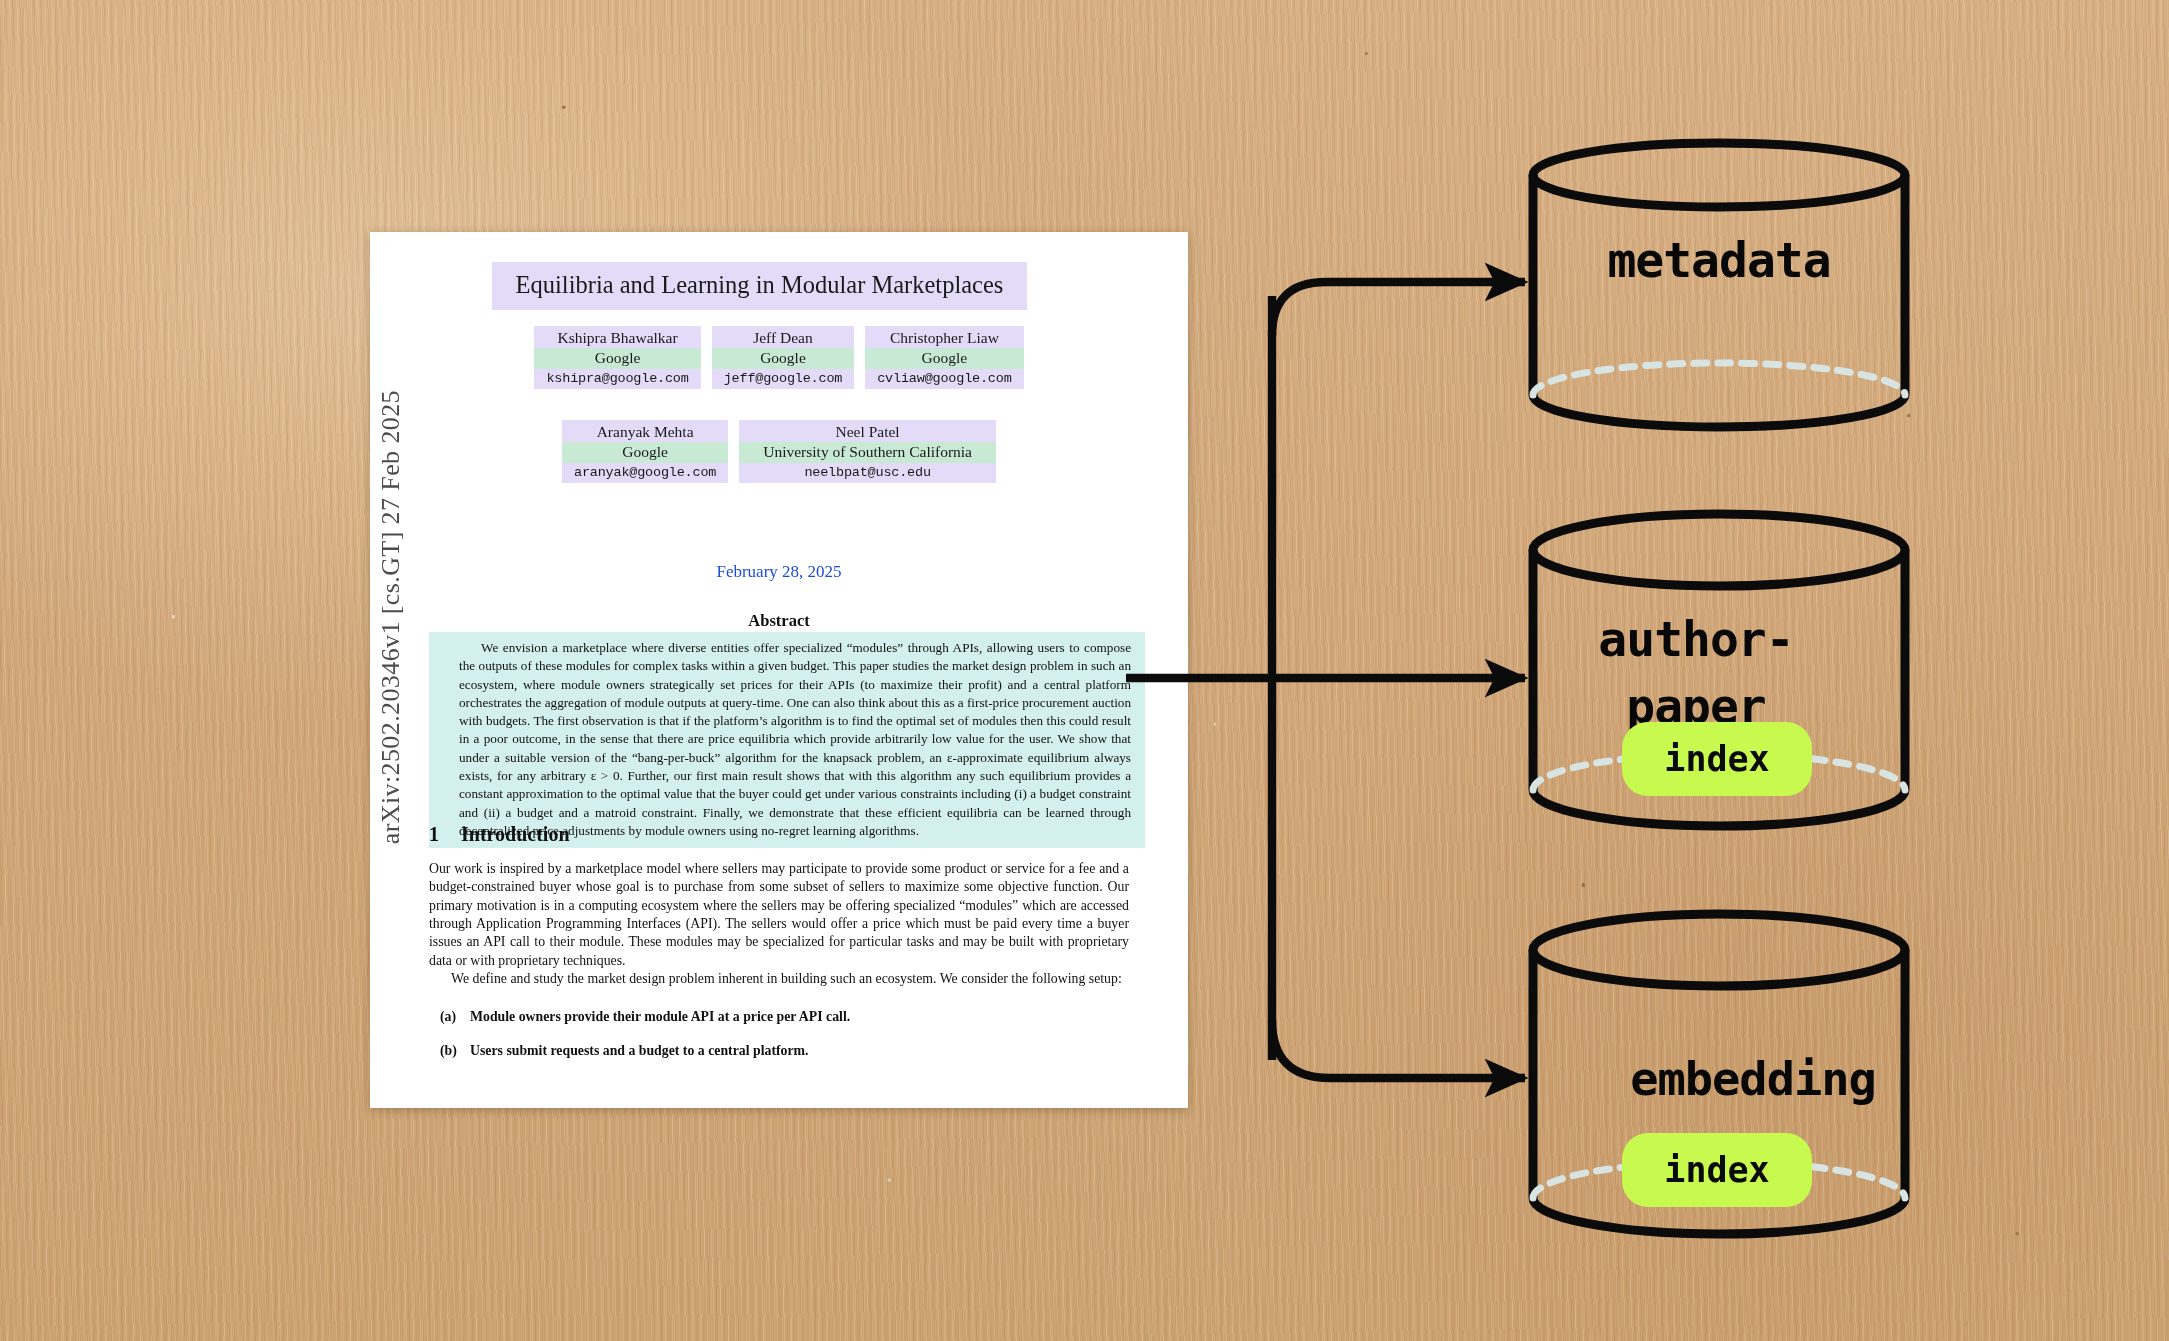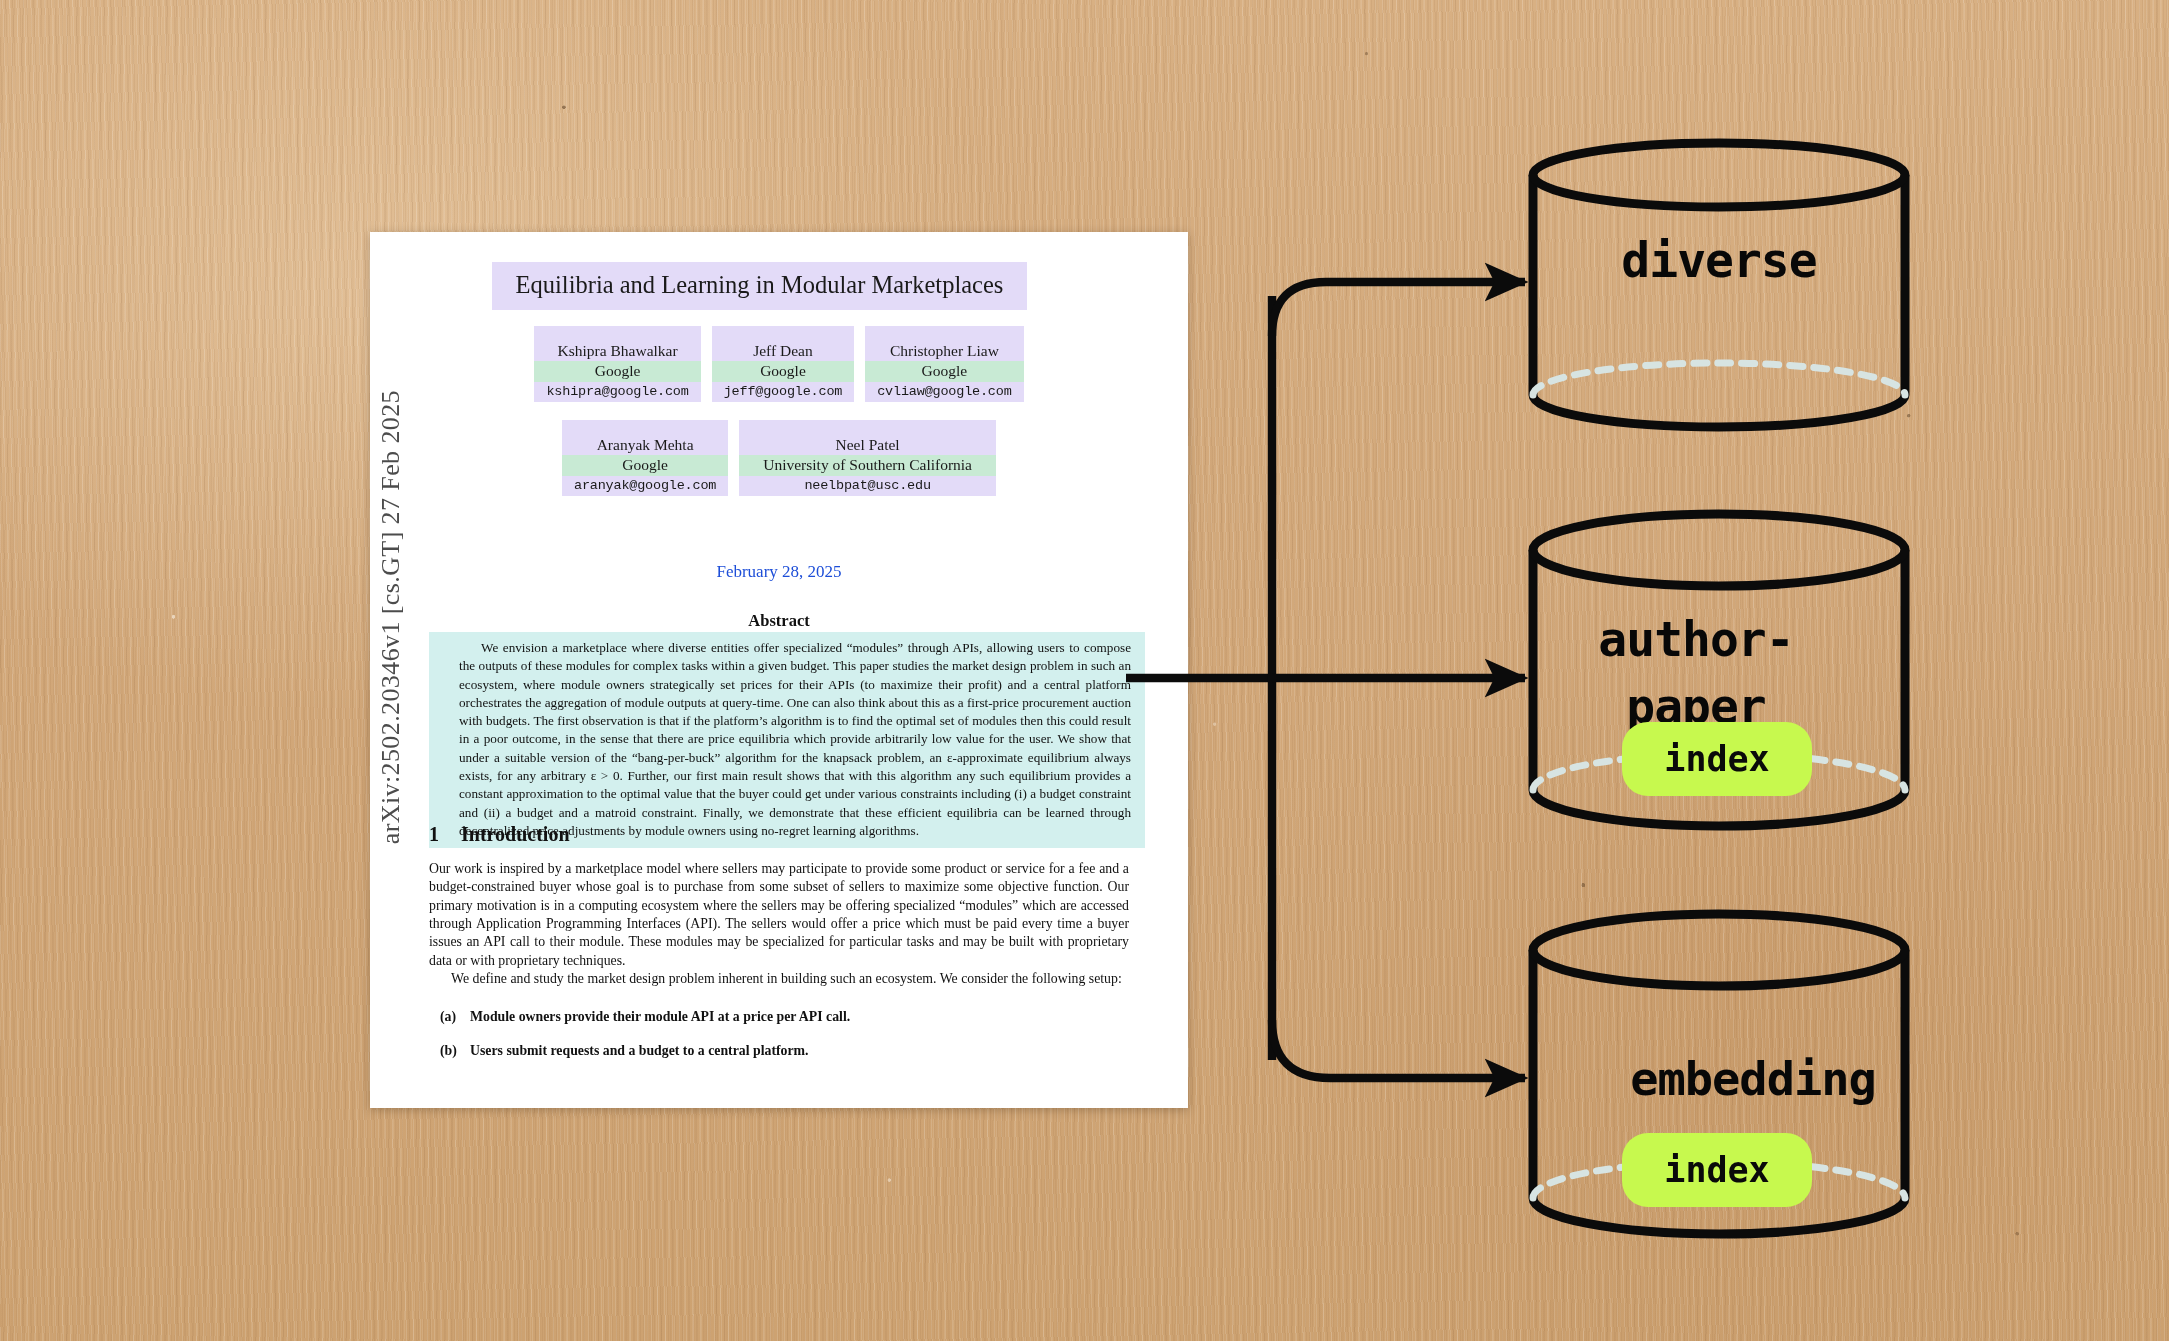--- a/index.html
+++ b/index.html
@@ -49,21 +49,21 @@
 
   .title-band{
     left:122px;top:30px;width:535px;
     background:#e3dbf8;
     text-align:center;padding:9px 0 11px 0;
     font-size:24.5px;color:#1a1a1a;
   }
 
   .authors-row{position:absolute;display:flex;justify-content:center;gap:11px;width:100%;}
   .abox{background:#e3dbf8;text-align:center;line-height:1.18;}
-  .abox .nm{font-size:15.5px;color:#1a1a1a;padding:3px 12px 1px 12px;margin-top:13px;}
+  .abox .nm{font-size:15.5px;color:#1a1a1a;padding:3px 12px 1px 12px;}
   .abox .af{font-size:15.5px;color:#1a1a1a;background:#c8ead4;padding:1px 24px;}
   .abox .em{font-family:"Liberation Mono",monospace;font-size:13.5px;color:#1a1a1a;padding:2px 12px 3px 12px;letter-spacing:-.2px;}
 
   .date{left:0;top:330px;width:100%;text-align:center;font-size:17px;color:#1d4ed8;}
 
   .abs-h{left:0;top:379px;width:100%;text-align:center;font-size:16.5px;font-weight:bold;color:#111;}
   .abs-body{
     left:59px;top:400px;width:700px;
     background:#d3f0ee;
     padding:7px 0 8px 16px;
@@ -196,21 +196,21 @@
 </svg>
 
 <div class="cyl" style="left:1528px;top:140px;width:382px;height:290px;">
   <svg width="382" height="290" viewBox="0 0 382 290">
     <path d="M 5 35 L 5 255" stroke="#0b0b0b" stroke-width="9" fill="none"></path>
     <path d="M 377 35 L 377 255" stroke="#0b0b0b" stroke-width="9" fill="none"></path>
     <ellipse cx="191" cy="35" rx="186" ry="32" stroke="#0b0b0b" stroke-width="9" fill="none"></ellipse>
     <path d="M 5 255 A 186 32 0 0 0 377 255" stroke="#0b0b0b" stroke-width="9" fill="none"></path>
     <path d="M 5 255 A 186 32 0 0 1 377 255" stroke="#d7e4e2" stroke-width="7" fill="none" stroke-dasharray="13 11" stroke-linecap="round"></path>
   </svg>
-  <div class="cyl-label" style="top:96px;font-size:48px;">diverse</div>
+  <div class="cyl-label" style="top:96px;font-size:48px;">metadata</div>
 </div>
 
 <div class="cyl" style="left:1528px;top:500px;width:336px;height:360px;">
   <svg width="382" height="360" viewBox="0 0 382 360">
     <path d="M 5 50 L 5 290" stroke="#0b0b0b" stroke-width="9" fill="none"></path>
     <path d="M 377 50 L 377 290" stroke="#0b0b0b" stroke-width="9" fill="none"></path>
     <ellipse cx="191" cy="50" rx="186" ry="36" stroke="#0b0b0b" stroke-width="9" fill="none"></ellipse>
     <path d="M 5 290 A 186 36 0 0 0 377 290" stroke="#0b0b0b" stroke-width="9" fill="none"></path>
     <path d="M 5 290 A 186 36 0 0 1 377 290" stroke="#d7e4e2" stroke-width="7" fill="none" stroke-dasharray="13 11" stroke-linecap="round"></path>
   </svg>

